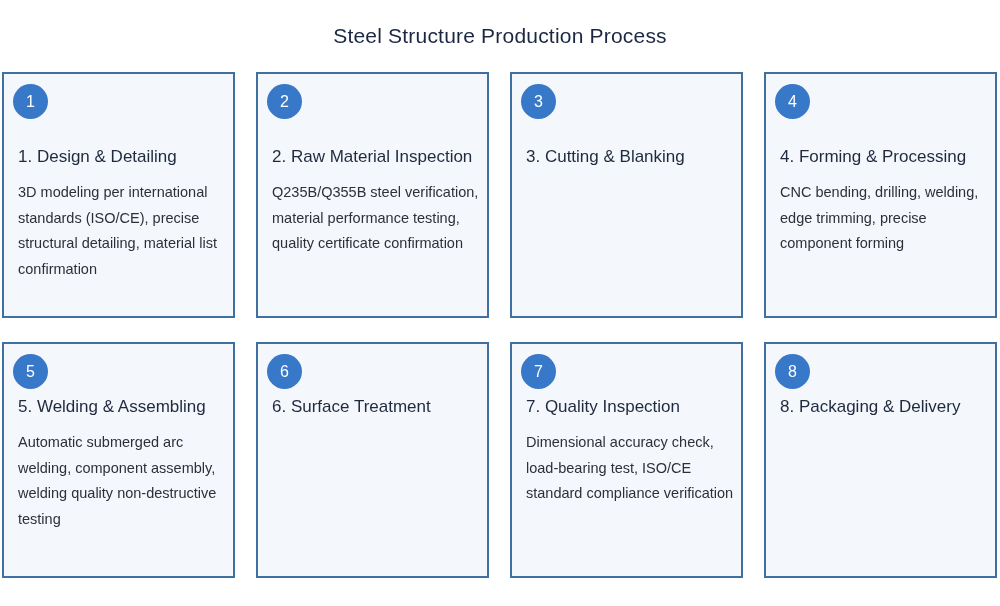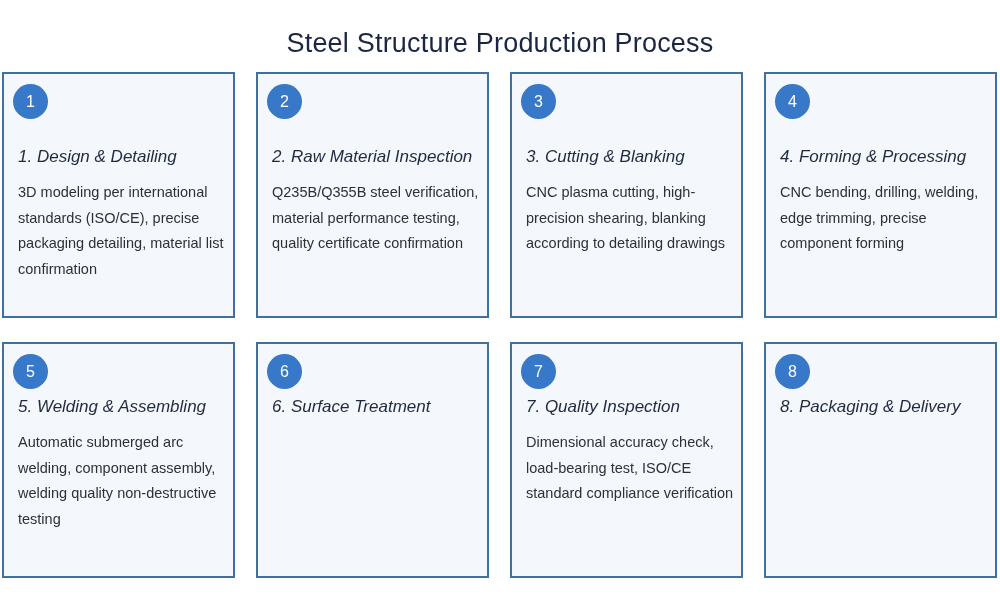--- a/index.html
+++ b/index.html
@@ -15,21 +15,21 @@
     overflow: hidden;
     position: relative;
   }
 
   #page-title {
     position: absolute;
     top: 10px;
     left: 0;
     width: 1000px;
     text-align: center;
-    font-size: 27px;
+    font-size: 21px;
     font-weight: 400;
     letter-spacing: 0.2px;
     color: #1b2742;
     white-space: nowrap;
   }
 
   #process-grid {
     position: absolute;
     top: 72px;
     left: 2px;
@@ -72,21 +72,20 @@
     width: 235px;
   }
 
   .step-title {
     font-size: 17px;
     font-weight: 400;
     color: #1f2a3d;
     line-height: 22px;
     white-space: nowrap;
     margin: 0 0 12px 0;
-    font-style: italic;
   }
 
   .step-desc {
     font-size: 14.5px;
     font-weight: 400;
     color: #2e3038;
     line-height: 25.5px;
     width: 209px;
     margin: 0;
   }
@@ -98,37 +97,36 @@
 <body>
 
 <h1 id="page-title">Steel Structure Production Process</h1>
 
 <div id="process-grid">
 
   <div class="step-card row-1">
     <div class="step-badge">1</div>
     <div class="card-body">
       <div class="step-title">1. Design &amp; Detailing</div>
-      <div class="step-desc">3D modeling per international standards (ISO/CE), precise packaging detailing, material list confirmation</div>
+      <div class="step-desc">3D modeling per international standards (ISO/CE), precise structural detailing, material list confirmation</div>
     </div>
   </div>
 
   <div class="step-card row-1">
     <div class="step-badge">2</div>
     <div class="card-body">
       <div class="step-title">2. Raw Material Inspection</div>
       <div class="step-desc">Q235B/Q355B steel verification, material performance testing, quality certificate confirmation</div>
     </div>
   </div>
 
   <div class="step-card row-1">
     <div class="step-badge">3</div>
     <div class="card-body">
       <div class="step-title">3. Cutting &amp; Blanking</div>
-      <div class="step-desc">CNC plasma cutting, high-precision shearing, blanking according to detailing drawings</div>
     </div>
   </div>
 
   <div class="step-card row-1">
     <div class="step-badge">4</div>
     <div class="card-body">
       <div class="step-title">4. Forming &amp; Processing</div>
       <div class="step-desc">CNC bending, drilling, welding, edge trimming, precise component forming</div>
     </div>
   </div>

